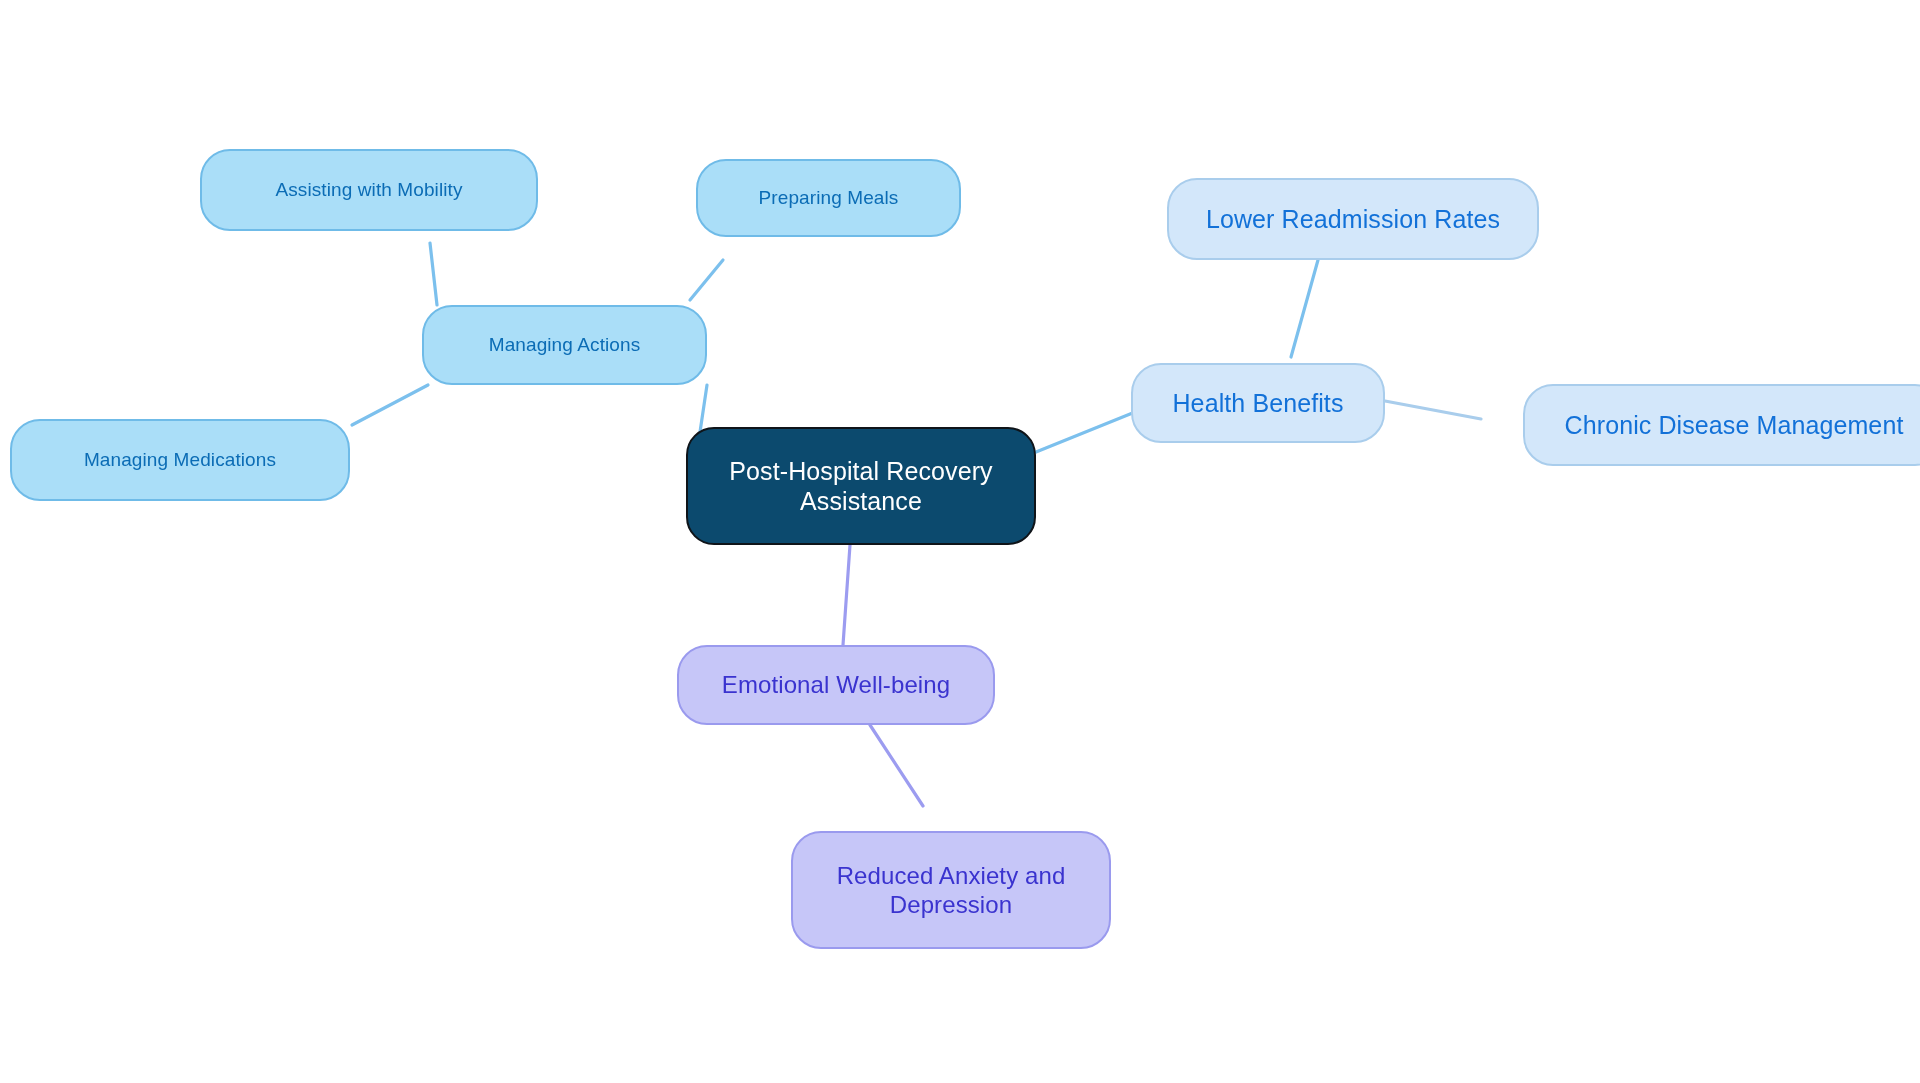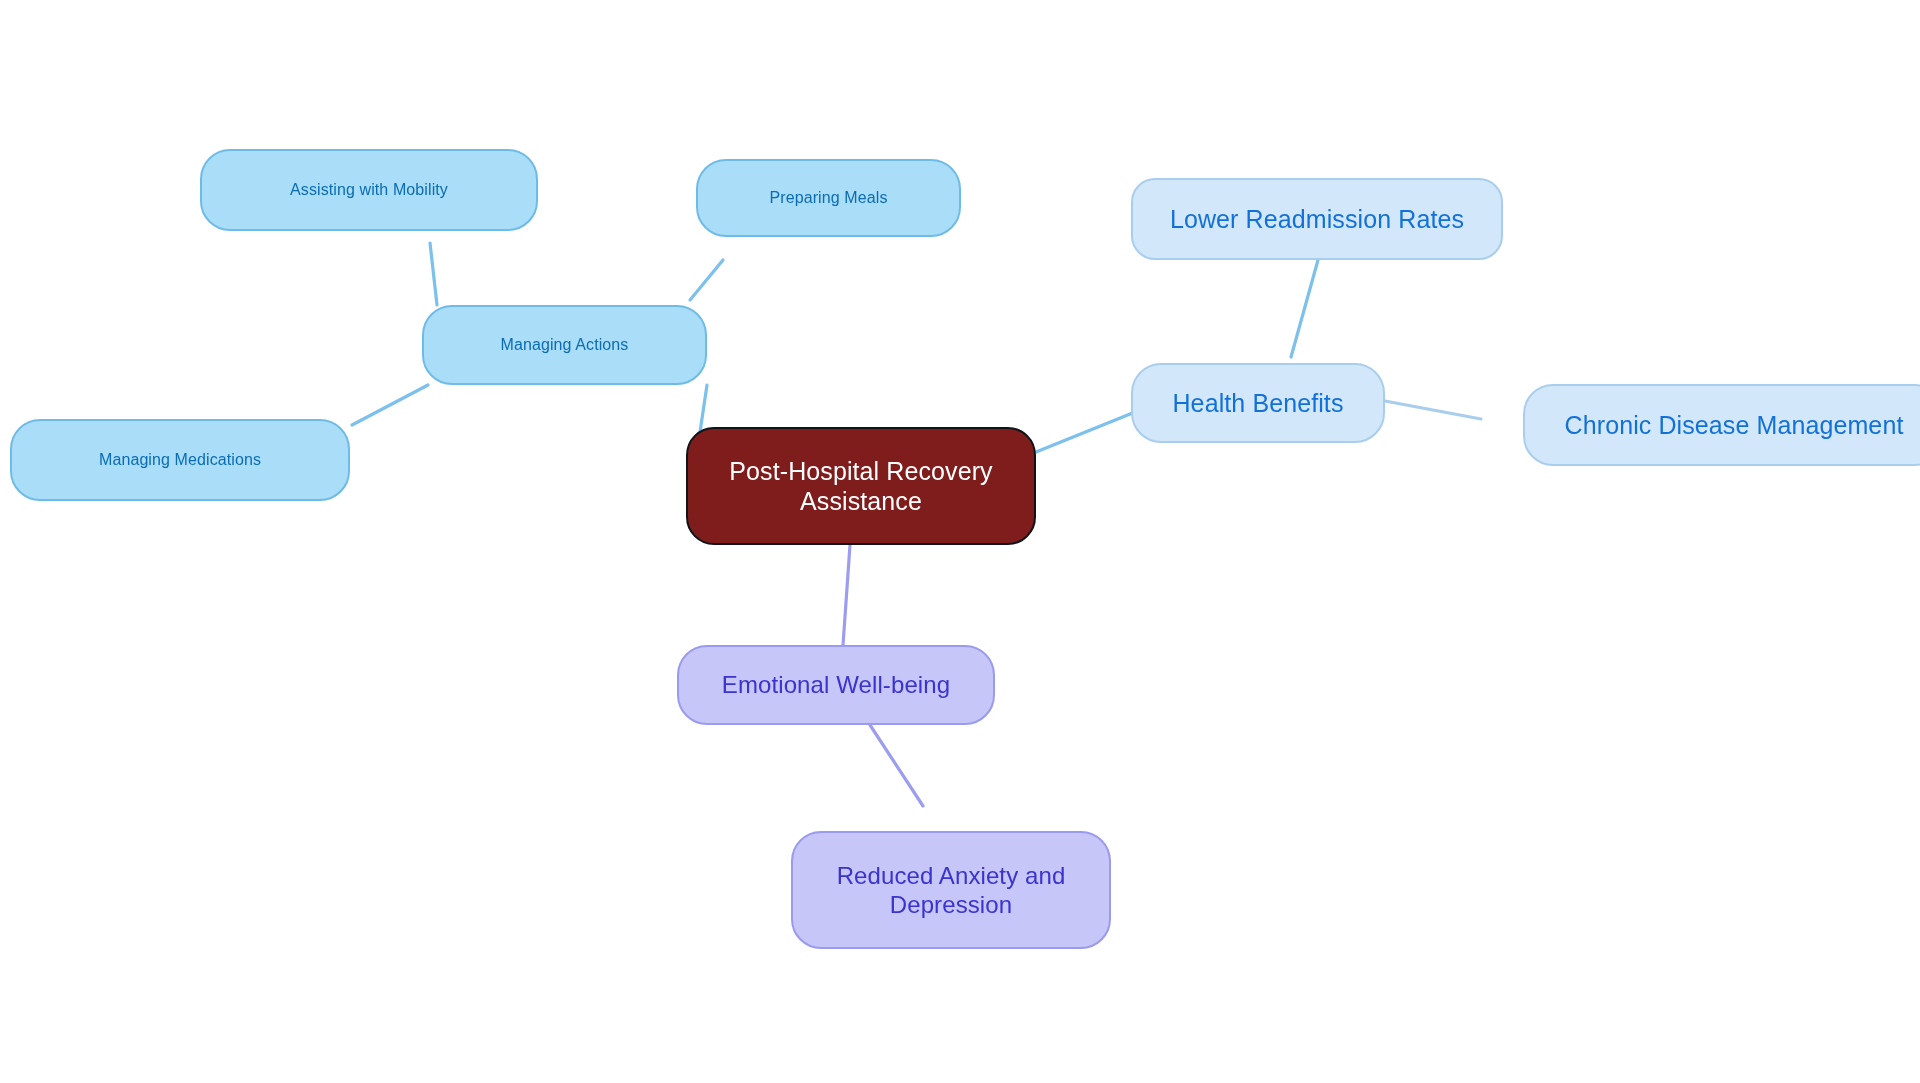--- a/index.html
+++ b/index.html
@@ -35,31 +35,31 @@
     text-align: center;
     border-radius: 30px;
     border-style: solid;
     border-width: 2px;
     line-height: 1.22;
     padding: 6px 14px;
     white-space: pre-line;
     letter-spacing: 0.1px;
   }
   .node.root {
-    background: #7f1d1d;
+    background: #0c4a6e;
     border-color: #0f1419;
     color: #ffffff;
     font-size: 25px;
     border-radius: 28px;
   }
   .node.branch-care {
     background: #aadef8;
     border-color: #6fbbe8;
     color: #0b6cb5;
-    font-size: 16px;
+    font-size: 19px;
   }
   .node.branch-health {
     background: #d3e7fa;
     border-color: #a9cdec;
     color: #1271d8;
     font-size: 25px;
   }
   .node.branch-emotion {
     background: #c6c6f8;
     border-color: #9a9aee;
@@ -90,21 +90,21 @@
   <div class="node branch-care" style="left: 422px; top: 305px; width: 285px; height: 80px;">Managing Actions</div>
 
   <div class="node branch-care" style="left: 200px; top: 149px; width: 338px; height: 82px;">Assisting with Mobility</div>
 
   <div class="node branch-care" style="left: 696px; top: 159px; width: 265px; height: 78px;">Preparing Meals</div>
 
   <div class="node branch-care" style="left: 10px; top: 419px; width: 340px; height: 82px;">Managing Medications</div>
 
   <div class="node branch-health" style="left: 1131px; top: 363px; width: 254px; height: 80px;">Health Benefits</div>
 
-  <div class="node branch-health" style="left: 1131px; top: 178px; width: 372px; height: 82px; border-radius: 24px;">Lower Readmission Rates</div>
+  <div class="node branch-health" style="left: 1167px; top: 178px; width: 372px; height: 82px;">Lower Readmission Rates</div>
 
   <div class="node branch-health" style="left: 1523px; top: 384px; width: 422px; height: 82px;">Chronic Disease Management</div>
 
   <div class="node branch-emotion" style="left: 677px; top: 645px; width: 318px; height: 80px;">Emotional Well-being</div>
 
   <div class="node branch-emotion" style="left: 791px; top: 806px; width: 320px; height: 118px; margin-top: 25px;">Reduced Anxiety and
 Depression</div>
 
 </div>
 

